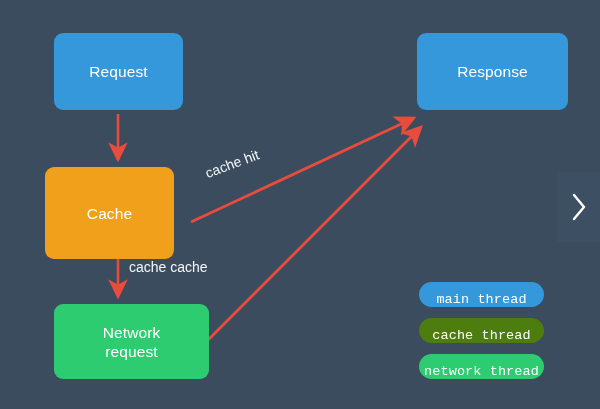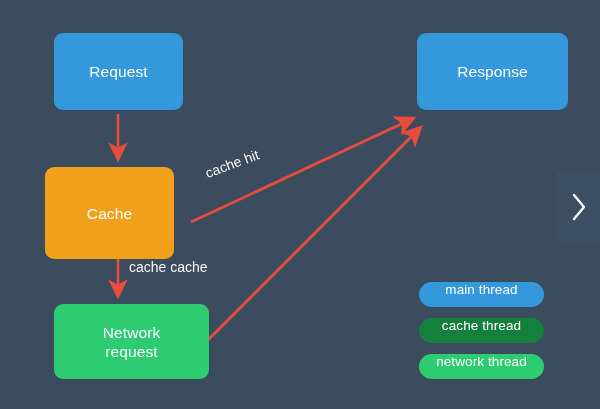--- a/index.html
+++ b/index.html
@@ -72,28 +72,29 @@
     display: flex;
     flex-direction: column;
     gap: 11px;
   }
   .legend-pill {
     box-sizing: border-box;
     width: 125px;
     height: 25px;
     border-radius: 13px;
     display: flex;
-    align-items: flex-start;
+    align-items: flex-end;
     justify-content: center;
     color: #ffffff;
     font-size: 13.5px;
     letter-spacing: 0.1px;
+    font-family: Liberation Mono, monospace;
   }
   .pill-main    { background: #3498db; }
-  .pill-cache   { background: #15803d; }
+  .pill-cache   { background: #4d7c0f; }
   .pill-network { background: #2ecc71; }
 
   .nav-next {
     position: absolute;
     left: 557px;
     top: 172px;
     width: 43px;
     height: 70px;
     background: #3d4f63;
     display: flex;

